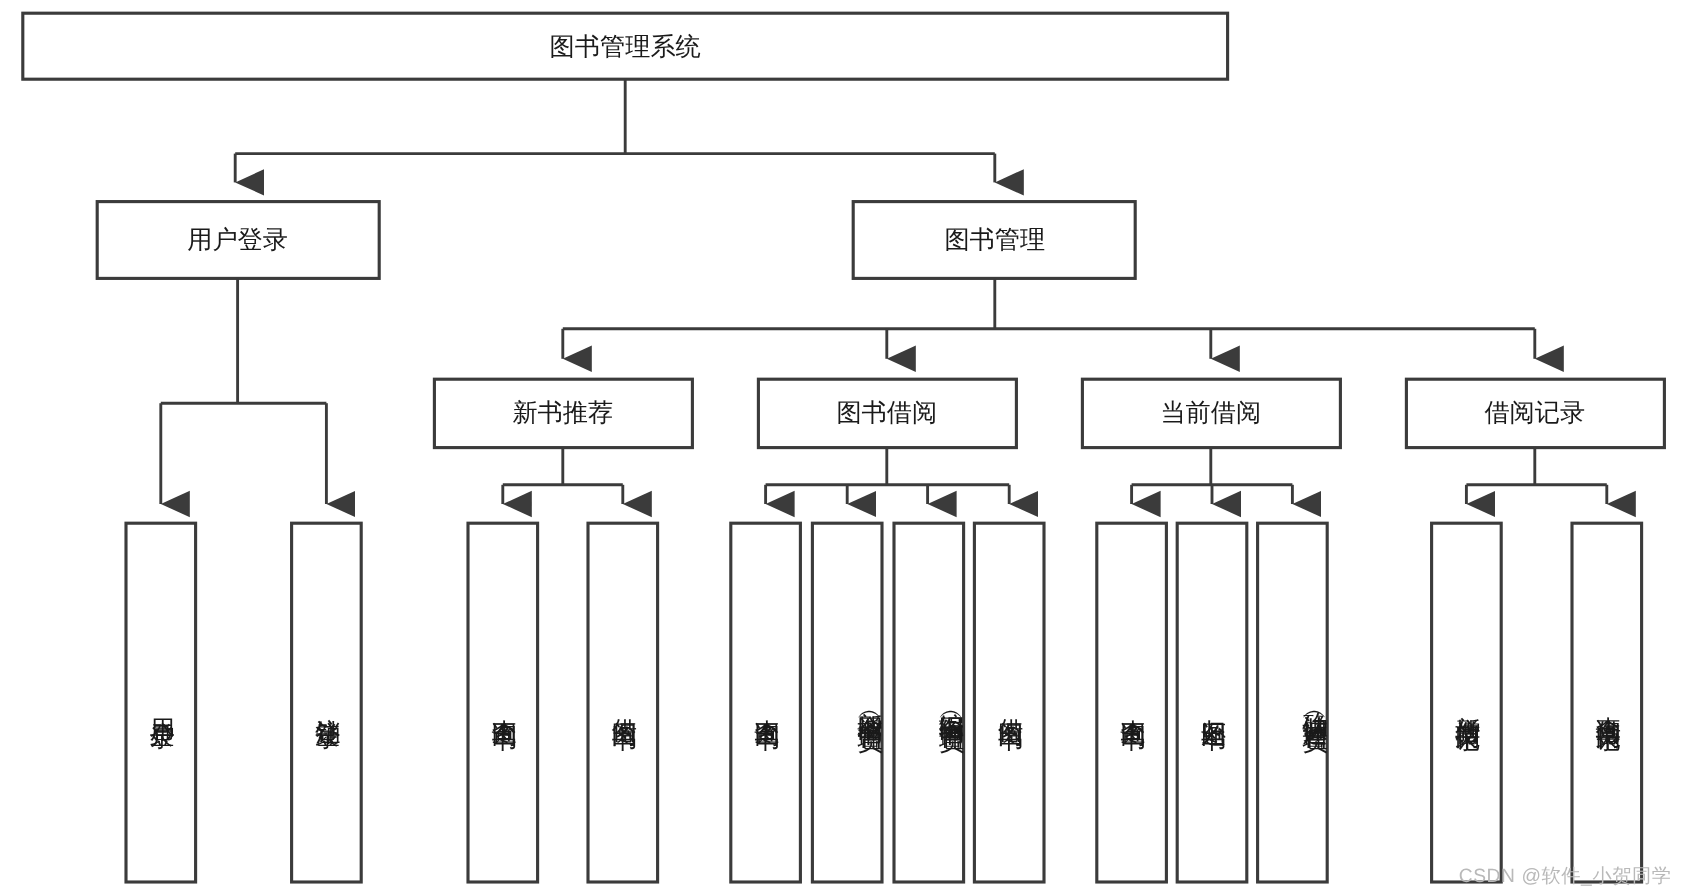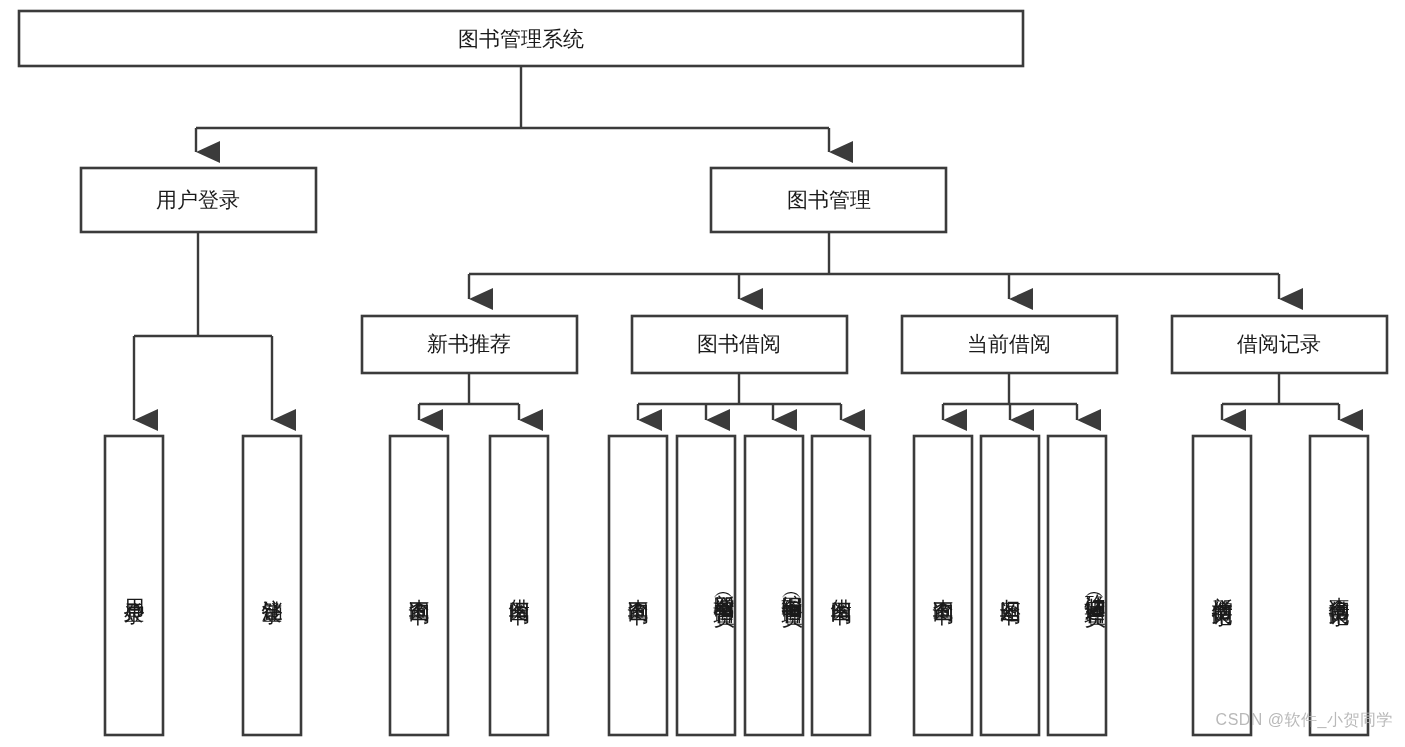--- a/index.html
+++ b/index.html
@@ -61,21 +61,21 @@
     letter-spacing: 2px;
     display: flex;
     align-items: center;
     justify-content: center;
     text-align: center;
     pointer-events: none;
   }
   .watermark {
     position: absolute;
     right: 12px;
-    bottom: 16px;
+    bottom: 6px;
     font-family: "Liberation Sans", "DejaVu Sans", sans-serif;
     font-size: 16px;
     color: #b9b9b9;
     letter-spacing: 0.5px;
     white-space: nowrap;
   }
 </style>
 </head>
 <body>
 

